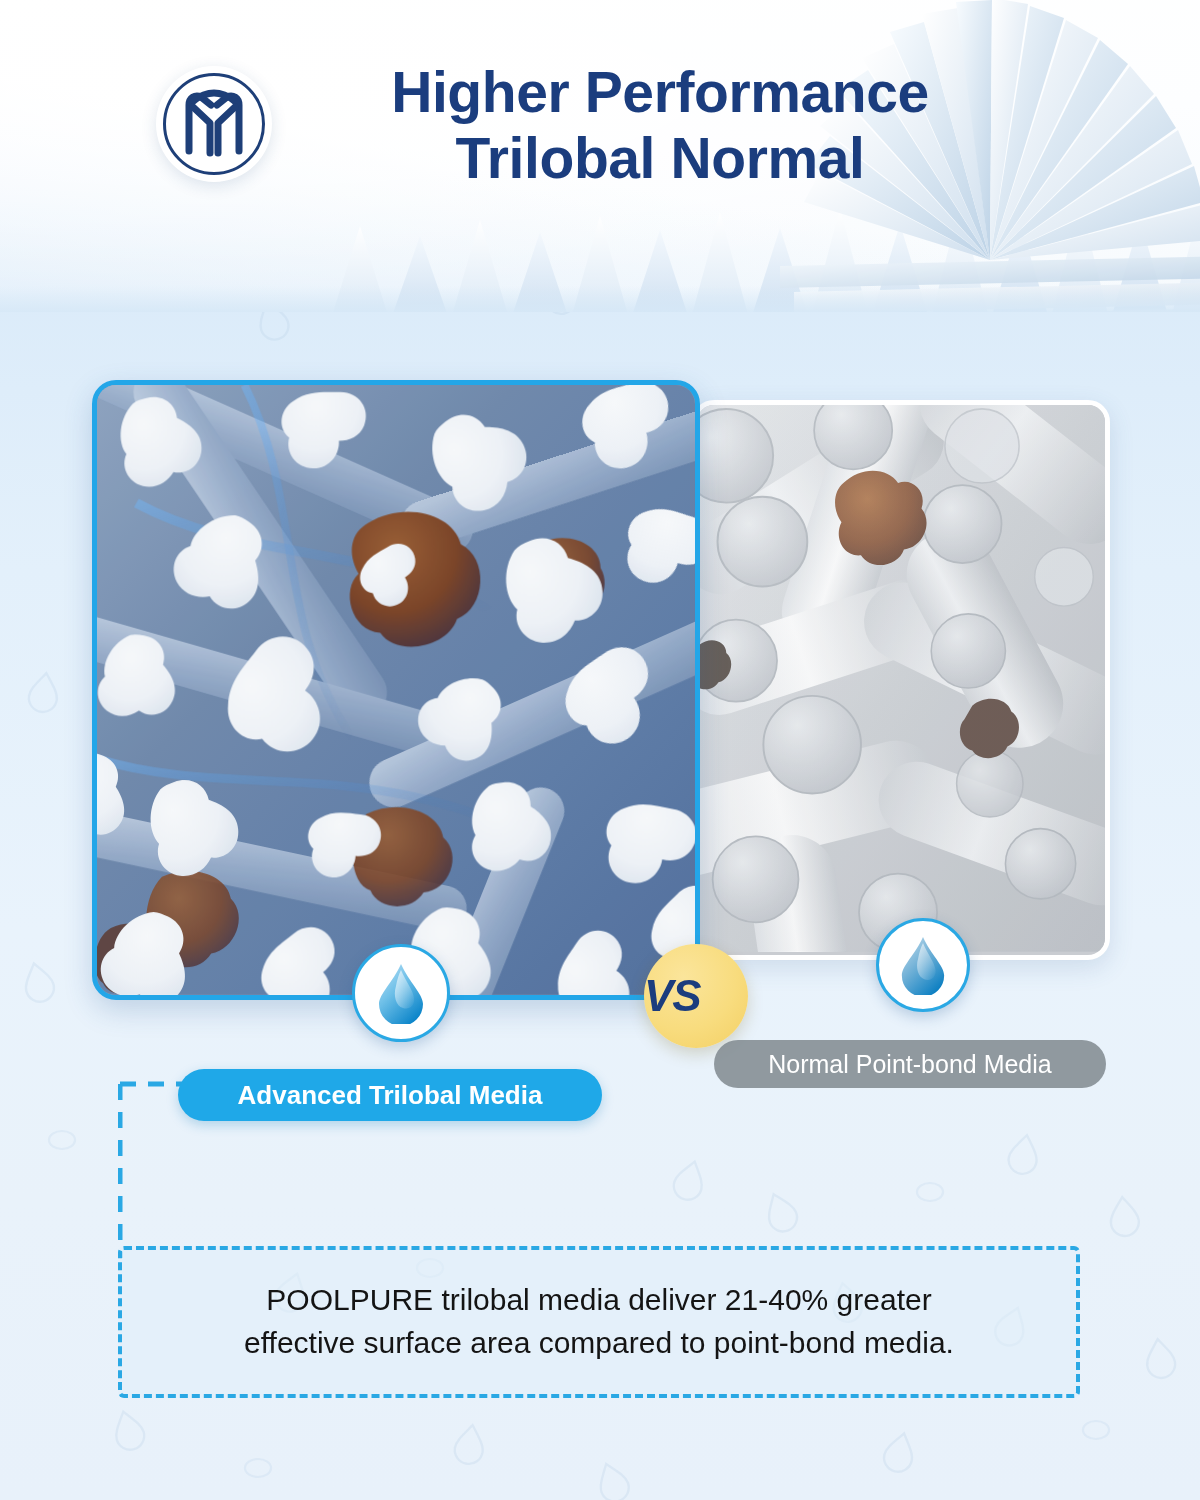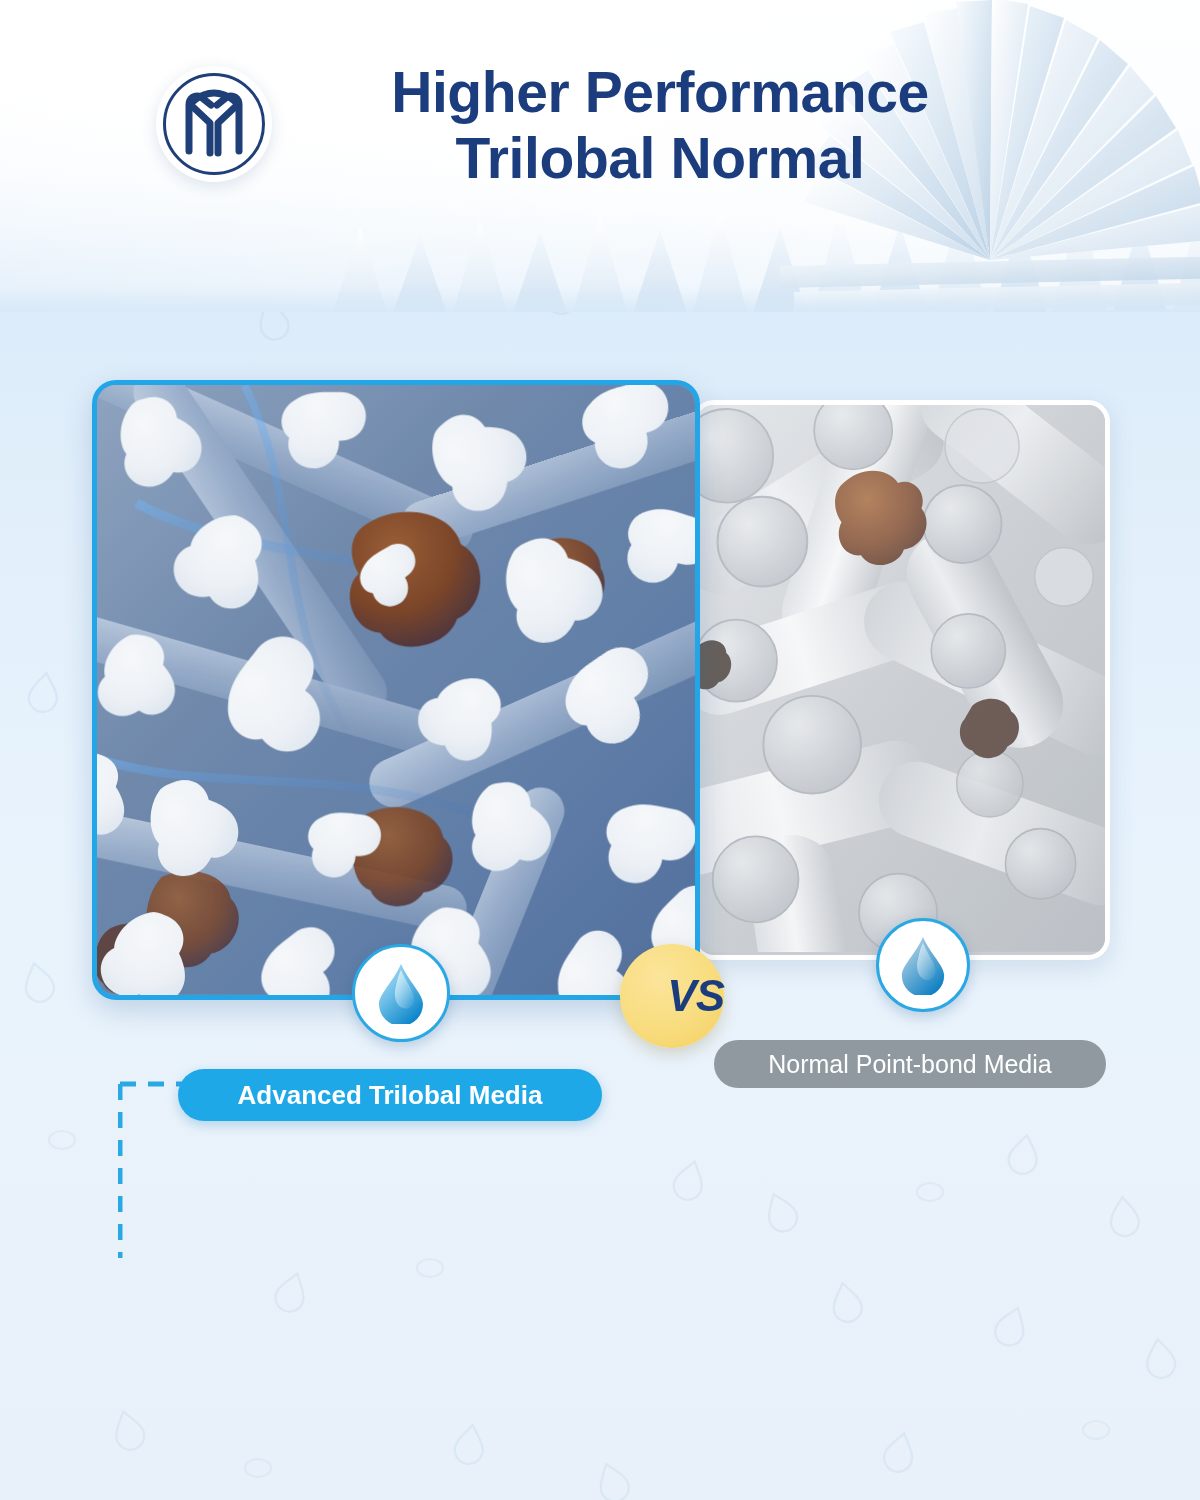--- a/index.html
+++ b/index.html
@@ -123,25 +123,25 @@
     overflow: hidden;
     box-shadow: 0 10px 28px rgba(40,90,150,.22);
     background: #8ea3bd;
   }
 
   .panel-media { position: absolute; inset: 0; display: block; }
 
   
   .vs-badge {
     position: absolute;
-    left: 620px; top: 632px;
+    left: 644px; top: 632px;
     width: 104px; height: 104px;
     border-radius: 50%;
     background: radial-gradient(circle at 38% 32%, #fbe59b 0%, #f8dc7e 55%, #f3cf63 100%);
-    display: flex; align-items: center; justify-content: flex-end;
+    display: flex; align-items: center; justify-content: flex-start;
     box-shadow: 0 6px 16px rgba(120,95,20,.22);
     z-index: 6;
   }
   .vs-text {
     font-size: 44px;
     font-weight: 700;
     color: #1b3d7e;
     letter-spacing: -1px;
     font-style: italic;
   }
@@ -579,14 +579,18 @@
     <span>Normal Point-bond Media</span>
   </div>
 
   <svg class="dash-connector" viewBox="0 0 90 180">
     <g fill="none" stroke="#2aa8e4" stroke-width="5" stroke-dasharray="16 12" stroke-linecap="butt">
       <path d="M2,6 L88,6"></path>
       <path d="M2,6 L2,180"></path>
     </g>
   </svg>
 
+  <div class="caption-box">
+    <div class="caption-line">POOLPURE trilobal media deliver 21-40% greater</div>
+    <div class="caption-line">effective surface area compared to point-bond media.</div>
+  </div>
 
 </div>
 
 </body></html>

